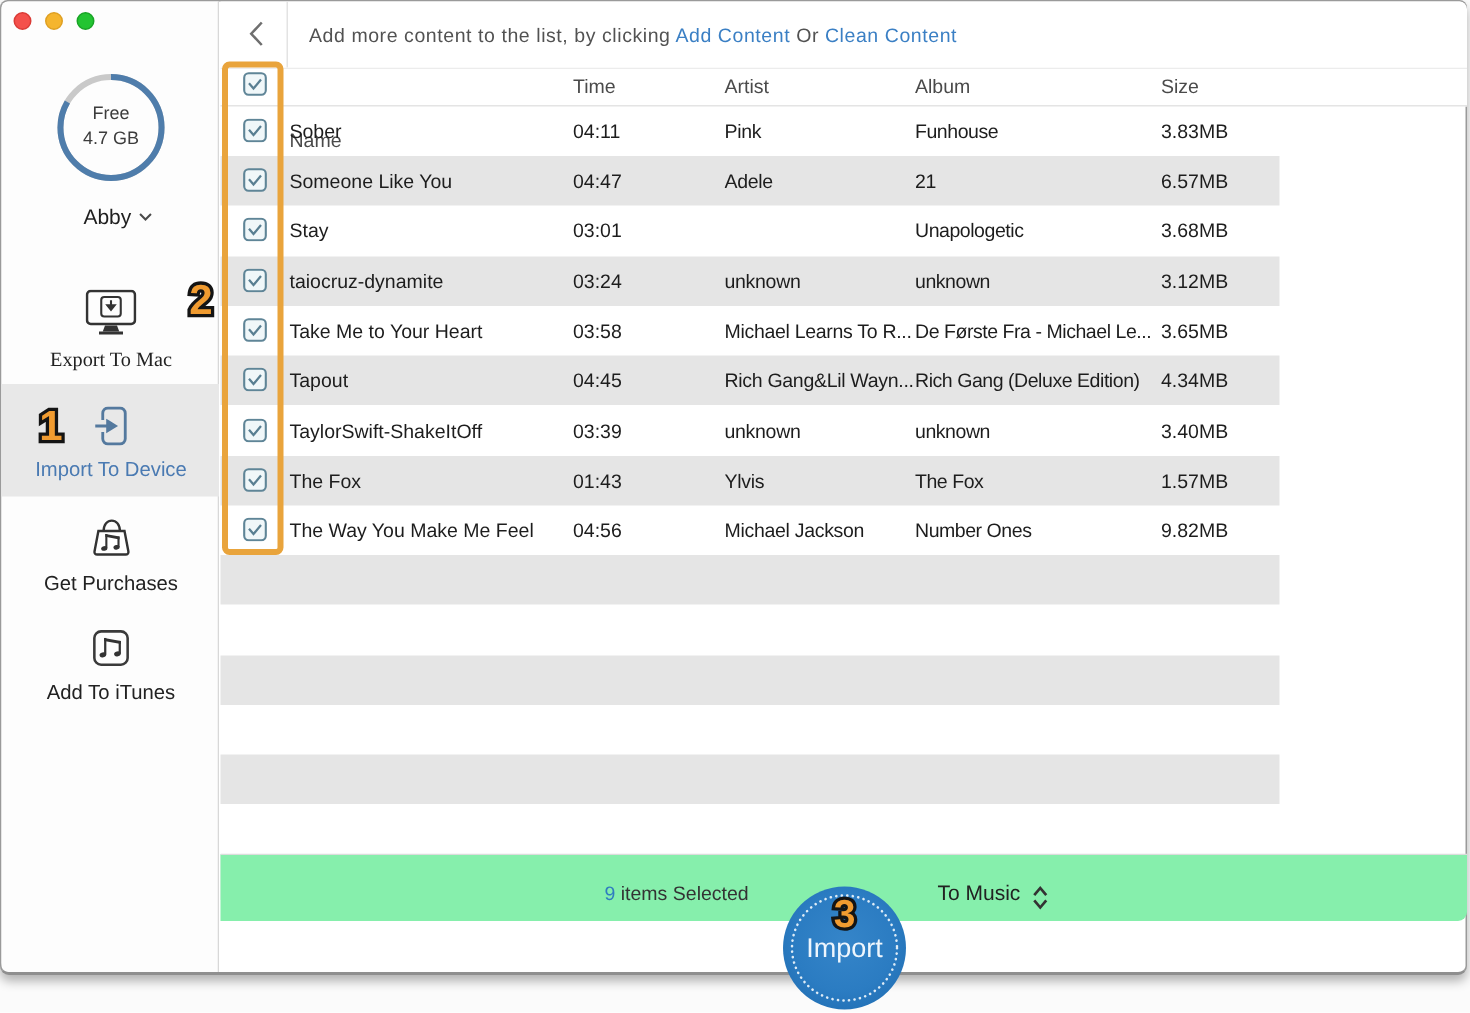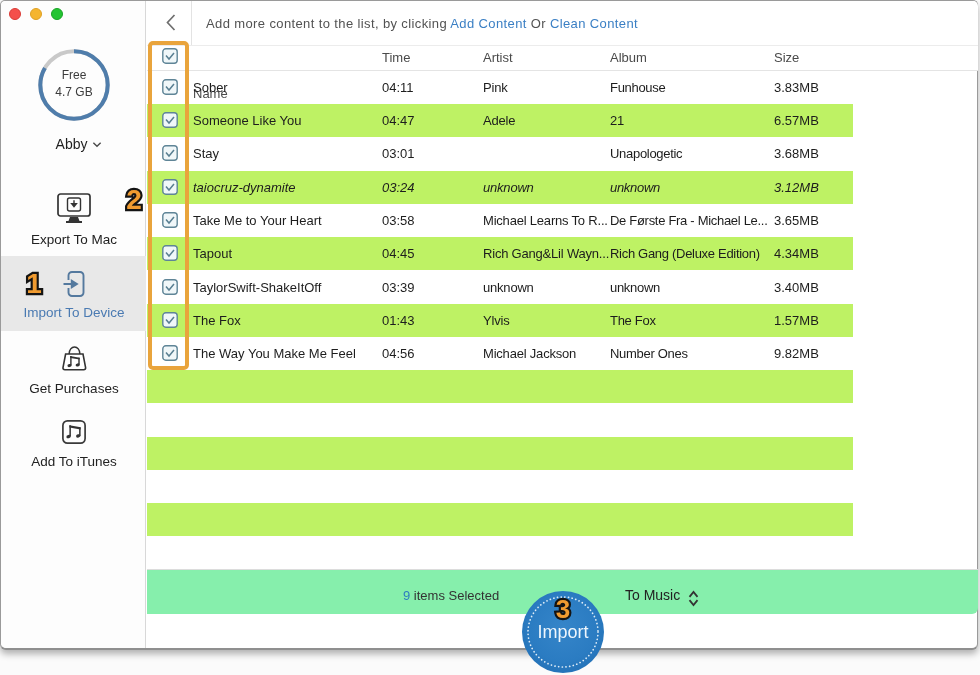--- a/index.html
+++ b/index.html
@@ -28,21 +28,21 @@
 #topbar { position:absolute; left:0; top:0; width:831px; height:45px; background:#fff; border-bottom:1px solid #ececec; border-radius:0 5px 0 0; }
 #backbtn { position:absolute; left:19px; top:13px; }
 #topdiv { position:absolute; left:44px; top:0; width:1px; height:44px; background:#e3e3e3; }
 #topmsg { position:absolute; left:59px; top:15px; font-size:13px; color:#525252; letter-spacing:0.38px; }
 #topmsg a { color:#3a7fc4; text-decoration:none; }
 
 #hdr { position:absolute; left:0; top:45px; width:831px; height:25px; background:#fff; border-bottom:1px solid #e4e4e4; font-size:13px; color:#4a4a4a; }
 #hdr .cb { top:2px; }
 .hcell { position:absolute; top:4px; }
 .row { position:absolute; left:0; width:706px; height:33px; font-size:13px; color:#1d1d1d; }
-.row.g { background:#bef264; }
+.row.g { background:#e5e5e5; }
 .cell { position:absolute; top:0; line-height:33px; white-space:nowrap; }
 .c-name { left:46px; width:180px; }
 .c-time { left:235px; width:60px; }
 .c-artist { left:336px; width:127px; overflow:hidden; letter-spacing:-0.2px; }
 .c-album { left:463px; width:160px; overflow:hidden; letter-spacing:-0.3px; }
 .c-size { left:627px; width:80px; }
 .cb { position:absolute; left:15px; top:7.5px; width:16px; height:16px; }
 #botbar { position:absolute; left:0; top:568px; width:831px; height:45px; background:#86efac; border-top:1px solid #dcdcdc; border-radius:0 0 6px 0; }
 #itemsel { position:absolute; left:256px; top:18px; width:100px; font-size:13px; color:#333; white-space:nowrap; }
 #itemsel b { color:#2f7cc0; font-weight:normal; }
@@ -101,21 +101,21 @@
       <div class="row" style="top:136px;">
           <svg class="cb" viewBox="0 0 16 16">
             <rect x="0.8" y="0.8" width="14.4" height="14.4" rx="3" fill="#f0f7f9" stroke="#5f8597" stroke-width="1.4"></rect>
             <path d="M4 7.5 L7 11 L12 5" fill="none" stroke="#597f92" stroke-width="1.5"></path>
           </svg>
           <div class="cell c-name">Stay</div>
           <div class="cell c-time">03:01</div>
           <div class="cell c-album">Unapologetic</div>
           <div class="cell c-size">3.68MB</div>
         </div>
-      <div class="row g" style="top:170px;font-style:italic;">
+      <div class="row g" style="top:170px;">
           <svg class="cb" viewBox="0 0 16 16">
             <rect x="0.8" y="0.8" width="14.4" height="14.4" rx="3" fill="#f0f7f9" stroke="#5f8597" stroke-width="1.4"></rect>
             <path d="M4 7.5 L7 11 L12 5" fill="none" stroke="#597f92" stroke-width="1.5"></path>
           </svg>
           <div class="cell c-name">taiocruz-dynamite</div>
           <div class="cell c-time">03:24</div>
           <div class="cell c-artist">unknown</div>
           <div class="cell c-album">unknown</div>
           <div class="cell c-size">3.12MB</div>
         </div>
@@ -205,21 +205,21 @@
         </svg></div>
     <div id="sel"></div>
 
     <svg class="micon" style="left:56px;top:192px;" width="34" height="31" viewBox="0 0 34 31">
       <rect x="1" y="1" width="32" height="22" rx="2.5" fill="none" stroke="#333" stroke-width="1.7"></rect>
       <rect x="10.5" y="5" width="13" height="13" rx="2" fill="none" stroke="#333" stroke-width="1.4"></rect>
       <path d="M17 7.2 L17 12.2 M14.6 10.6 L17 13.6 L19.4 10.6 Z" stroke="#333" stroke-width="1.4" fill="#333"></path>
       <path d="M13 24 L21 24 L22.5 28 L11.5 28 Z" fill="#333"></path>
       <rect x="9" y="28" width="16" height="2" fill="#333"></rect>
     </svg>
-    <div class="menu-label" style="top:231px;">Export To Mac</div>
+    <div class="menu-label" style="top:231px;font-family:Liberation Serif, serif;">Export To Mac</div>
 
     <svg class="micon" style="left:58px;top:270px;" width="28" height="26" viewBox="0 0 28 26">
       <path d="M13 1 L21 1 A3.5 3.5 0 0 1 24.5 4.5 L24.5 21.5 A3.5 3.5 0 0 1 21 25 L13 25 A3.5 3.5 0 0 1 9.5 21.5 L9.5 17 M9.5 9 L9.5 4.5 A3.5 3.5 0 0 1 13 1" fill="none" stroke="#54799e" stroke-width="1.9"></path>
       <path d="M4.5 13 L13.5 13 M12.8 9.9 L17.8 13 L12.8 16.1 Z" stroke="#54799e" stroke-width="2" fill="#54799e"></path>
     </svg>
     <div class="menu-label" style="top:304px;color:#4a7ab2;">Import To Device</div>
 
     <svg class="micon" style="left:59px;top:342px;" width="28" height="28" viewBox="0 0 28 28">
       <path d="M9 11.5 C9 1.5 20 1.5 20 11.5" fill="none" stroke="#333" stroke-width="1.5"></path>
       <path d="M5.6 11 L23 11 L25.6 24.7 C25.8 25.9 25 26.7 23.8 26.7 L4.8 26.7 C3.6 26.7 2.8 25.9 3 24.7 Z" fill="#fff" stroke="#333" stroke-width="1.6"></path>

